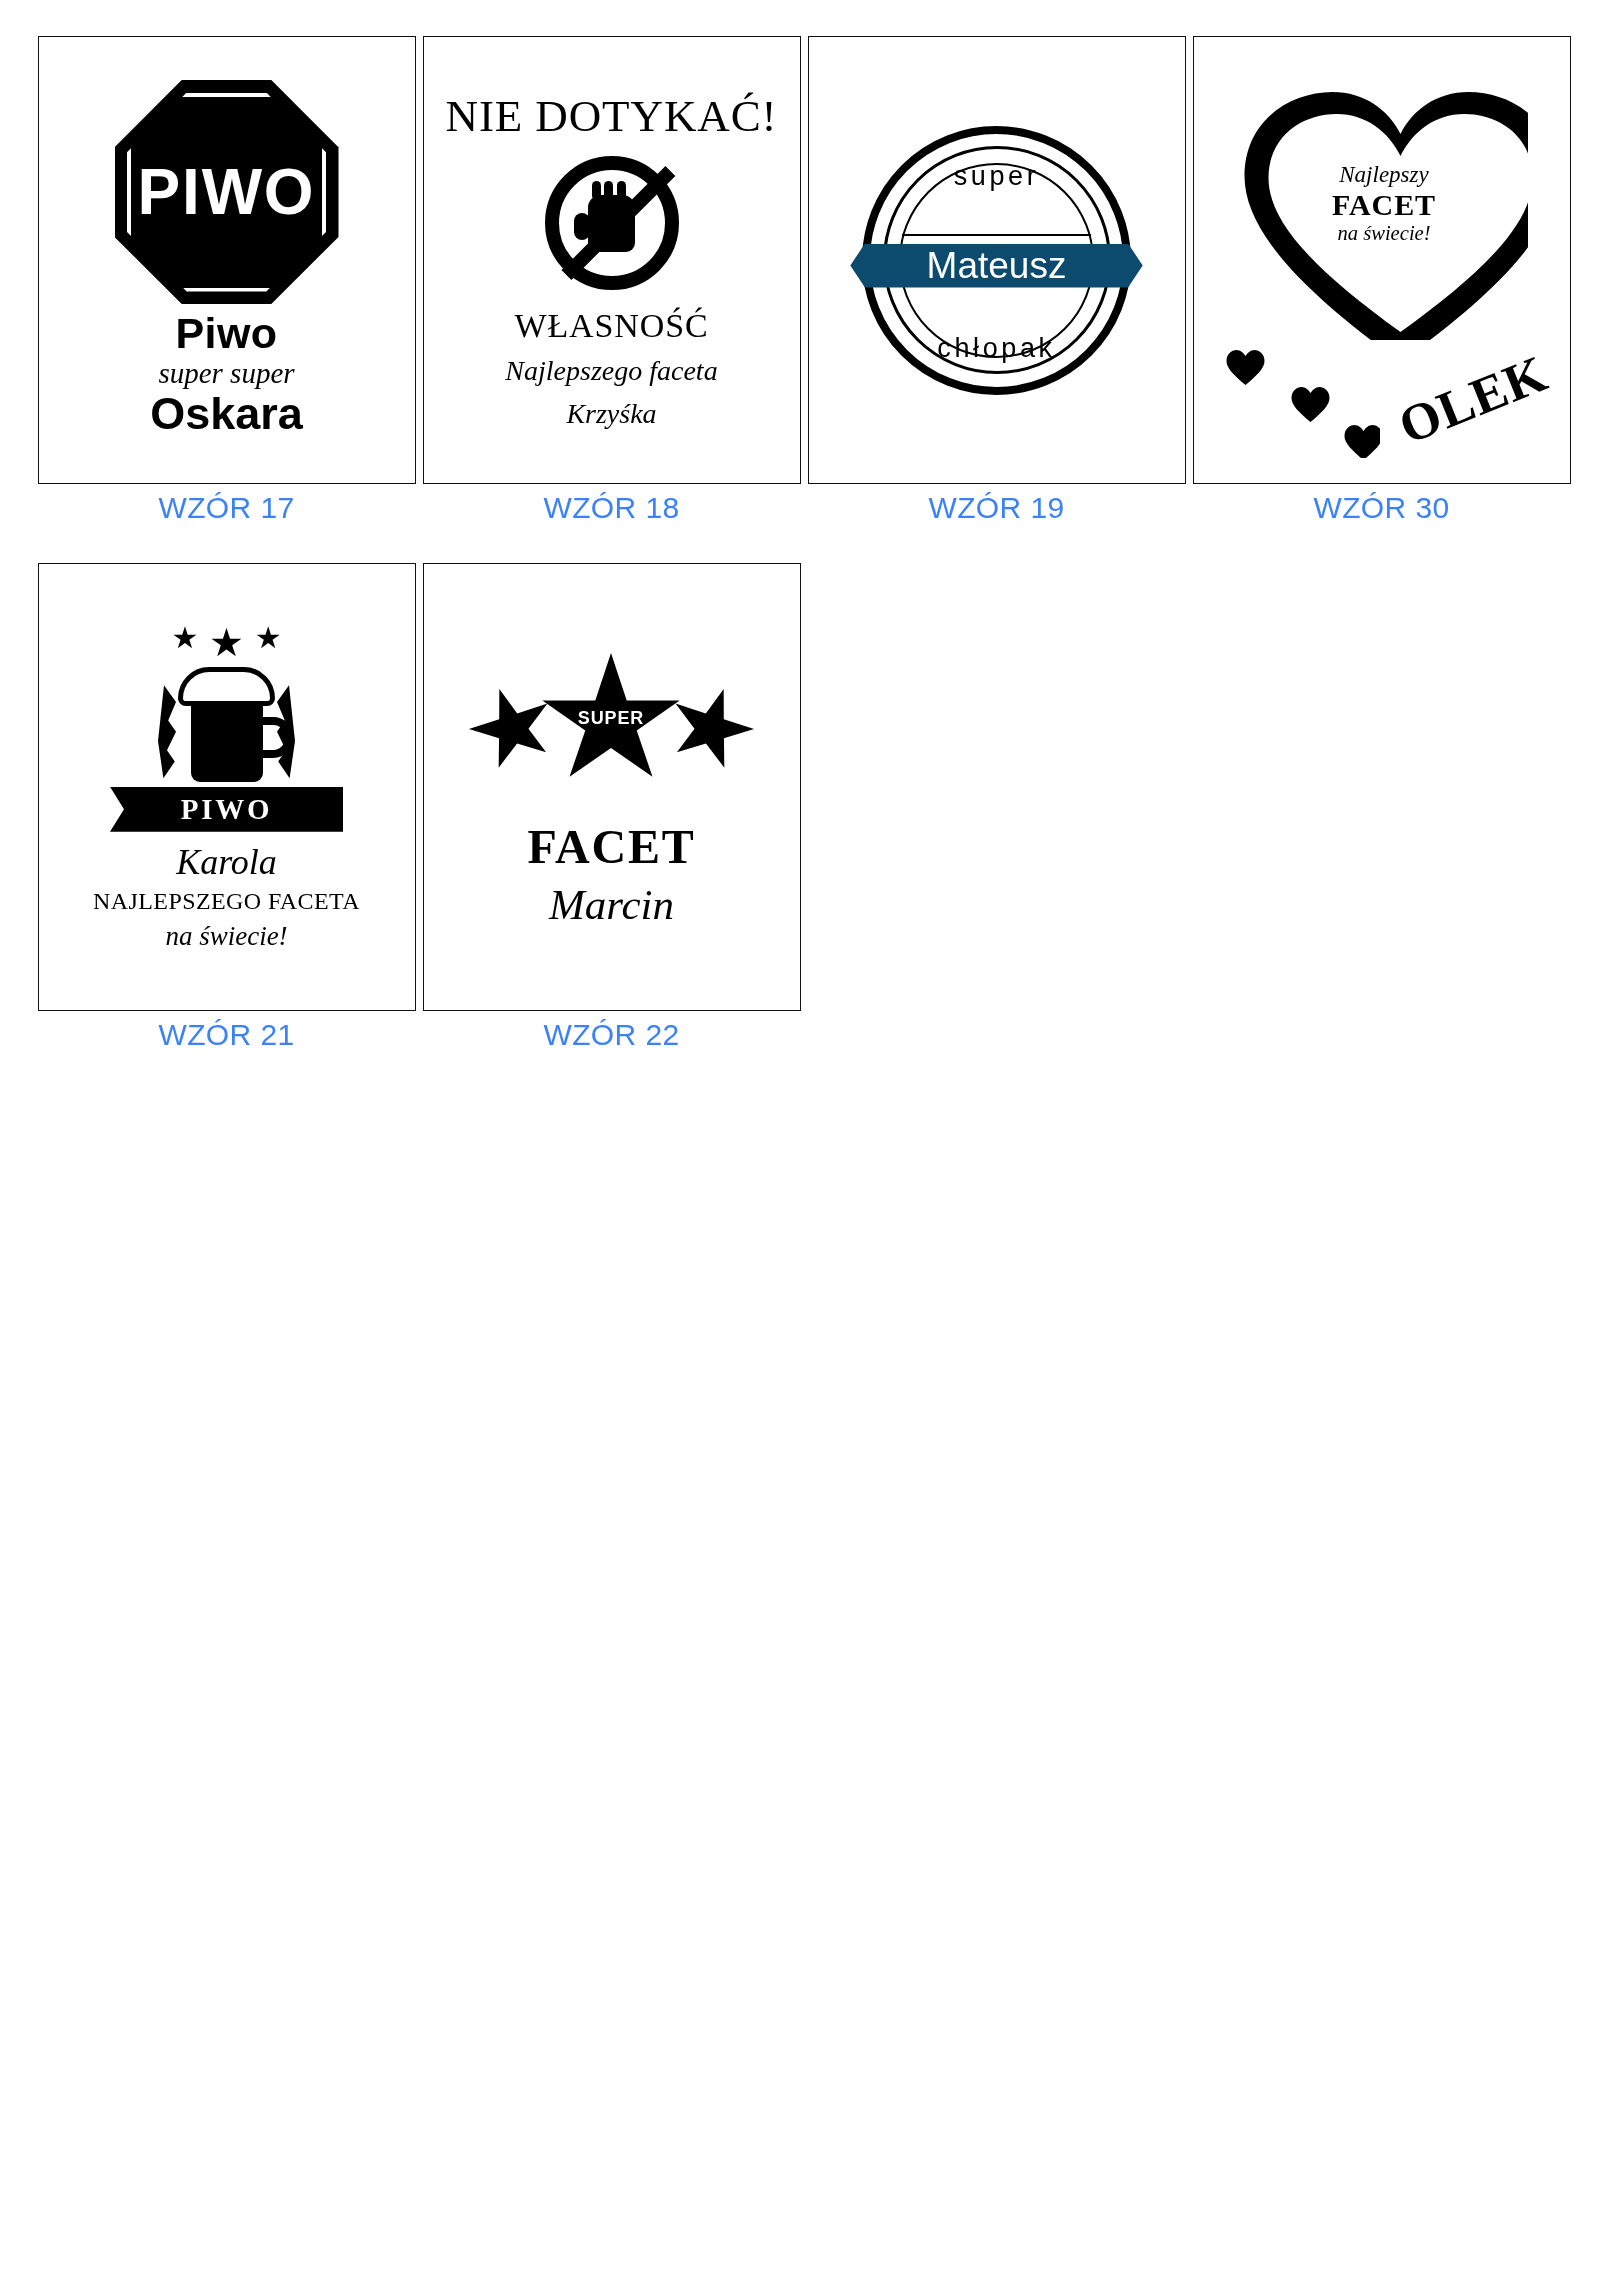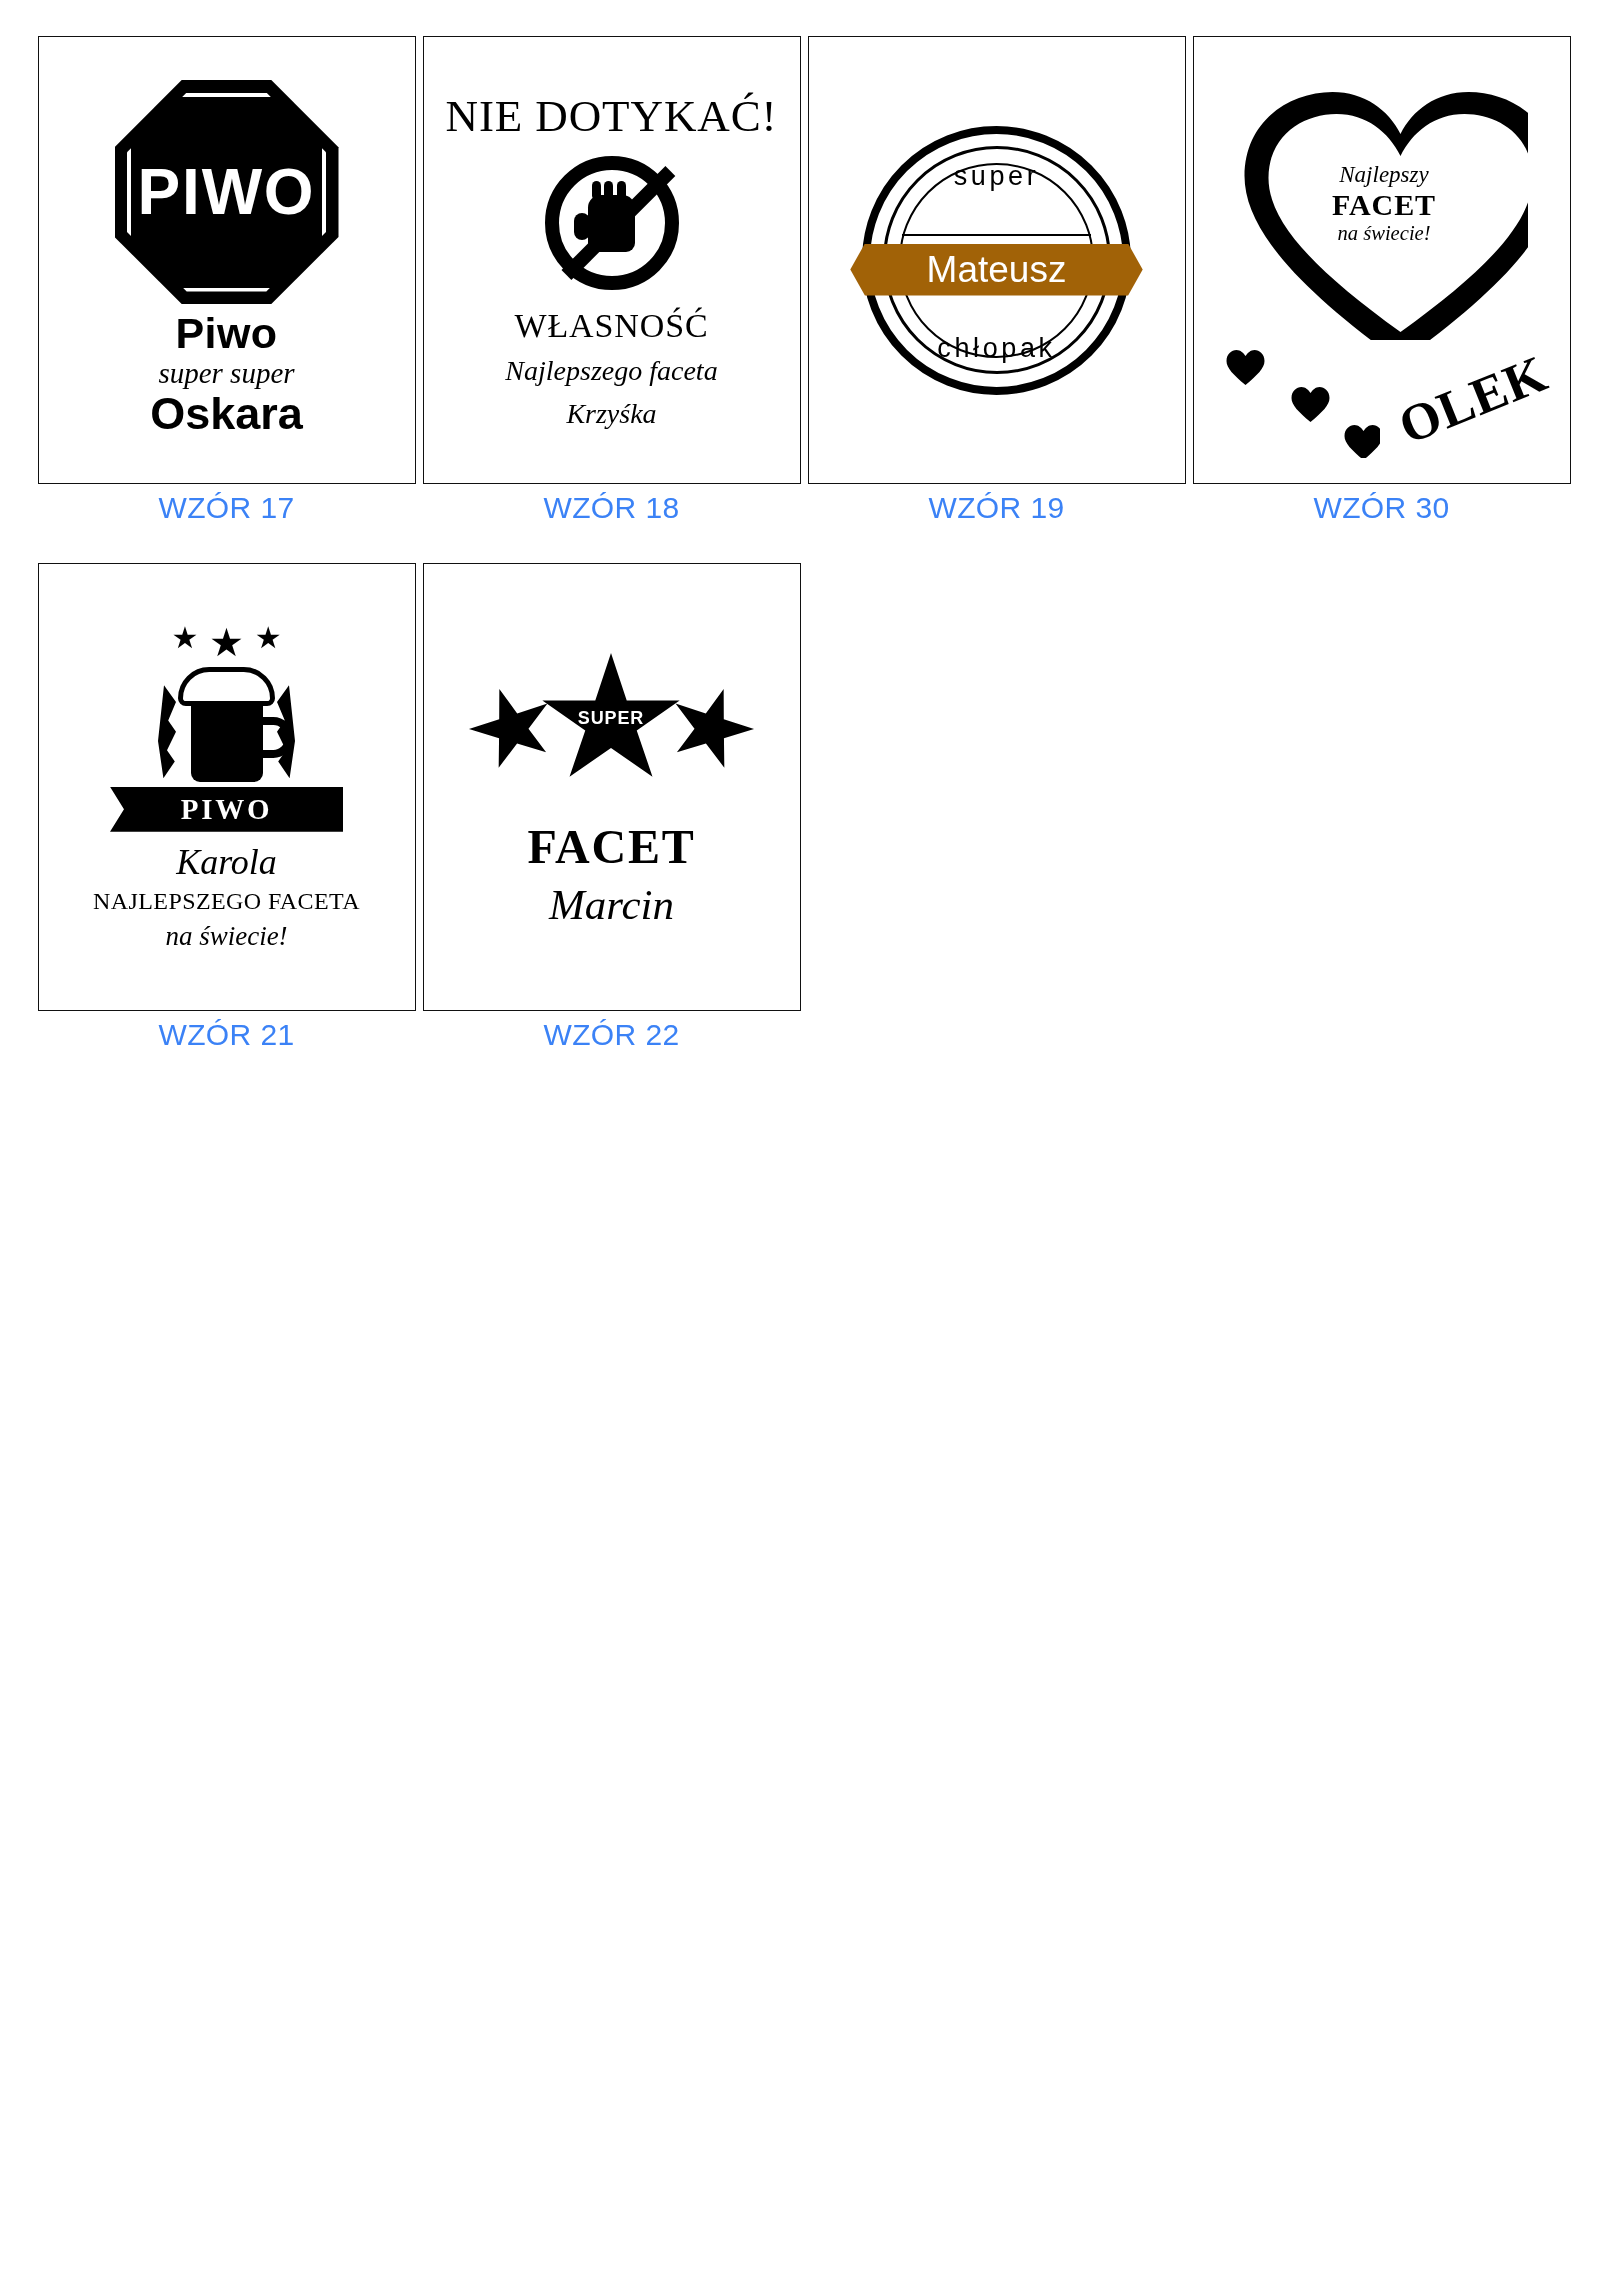--- a/index.html
+++ b/index.html
@@ -173,22 +173,22 @@
     font-size: 27px; letter-spacing: 3.6px; font-family: "Liberation Sans", sans-serif;
   }
   .stamp .chlopak {
     position: absolute; bottom: 23px; width: 100%; text-align: center;
     font-size: 27px; letter-spacing: 3.6px; font-family: "Liberation Sans", sans-serif;
   }
   .banner {
     position: absolute;
     left: -19.7px; right: -19.7px;
     top: 110px;
-    height: 52px;
-    background: #a16207;
+    height: 44px;
+    background: #0c4a6e;
     color: #fff;
     display:flex; align-items:center; justify-content:center;
     font-size: 37px;
     clip-path: polygon(0% 50%, 5% 0%, 95% 0%, 100% 50%, 95% 100%, 5% 100%);
     font-family: "Liberation Sans", sans-serif;
   }
 
   
   .heartbox { position: relative; width: 100%; height: 100%; }
   .bigheart {

